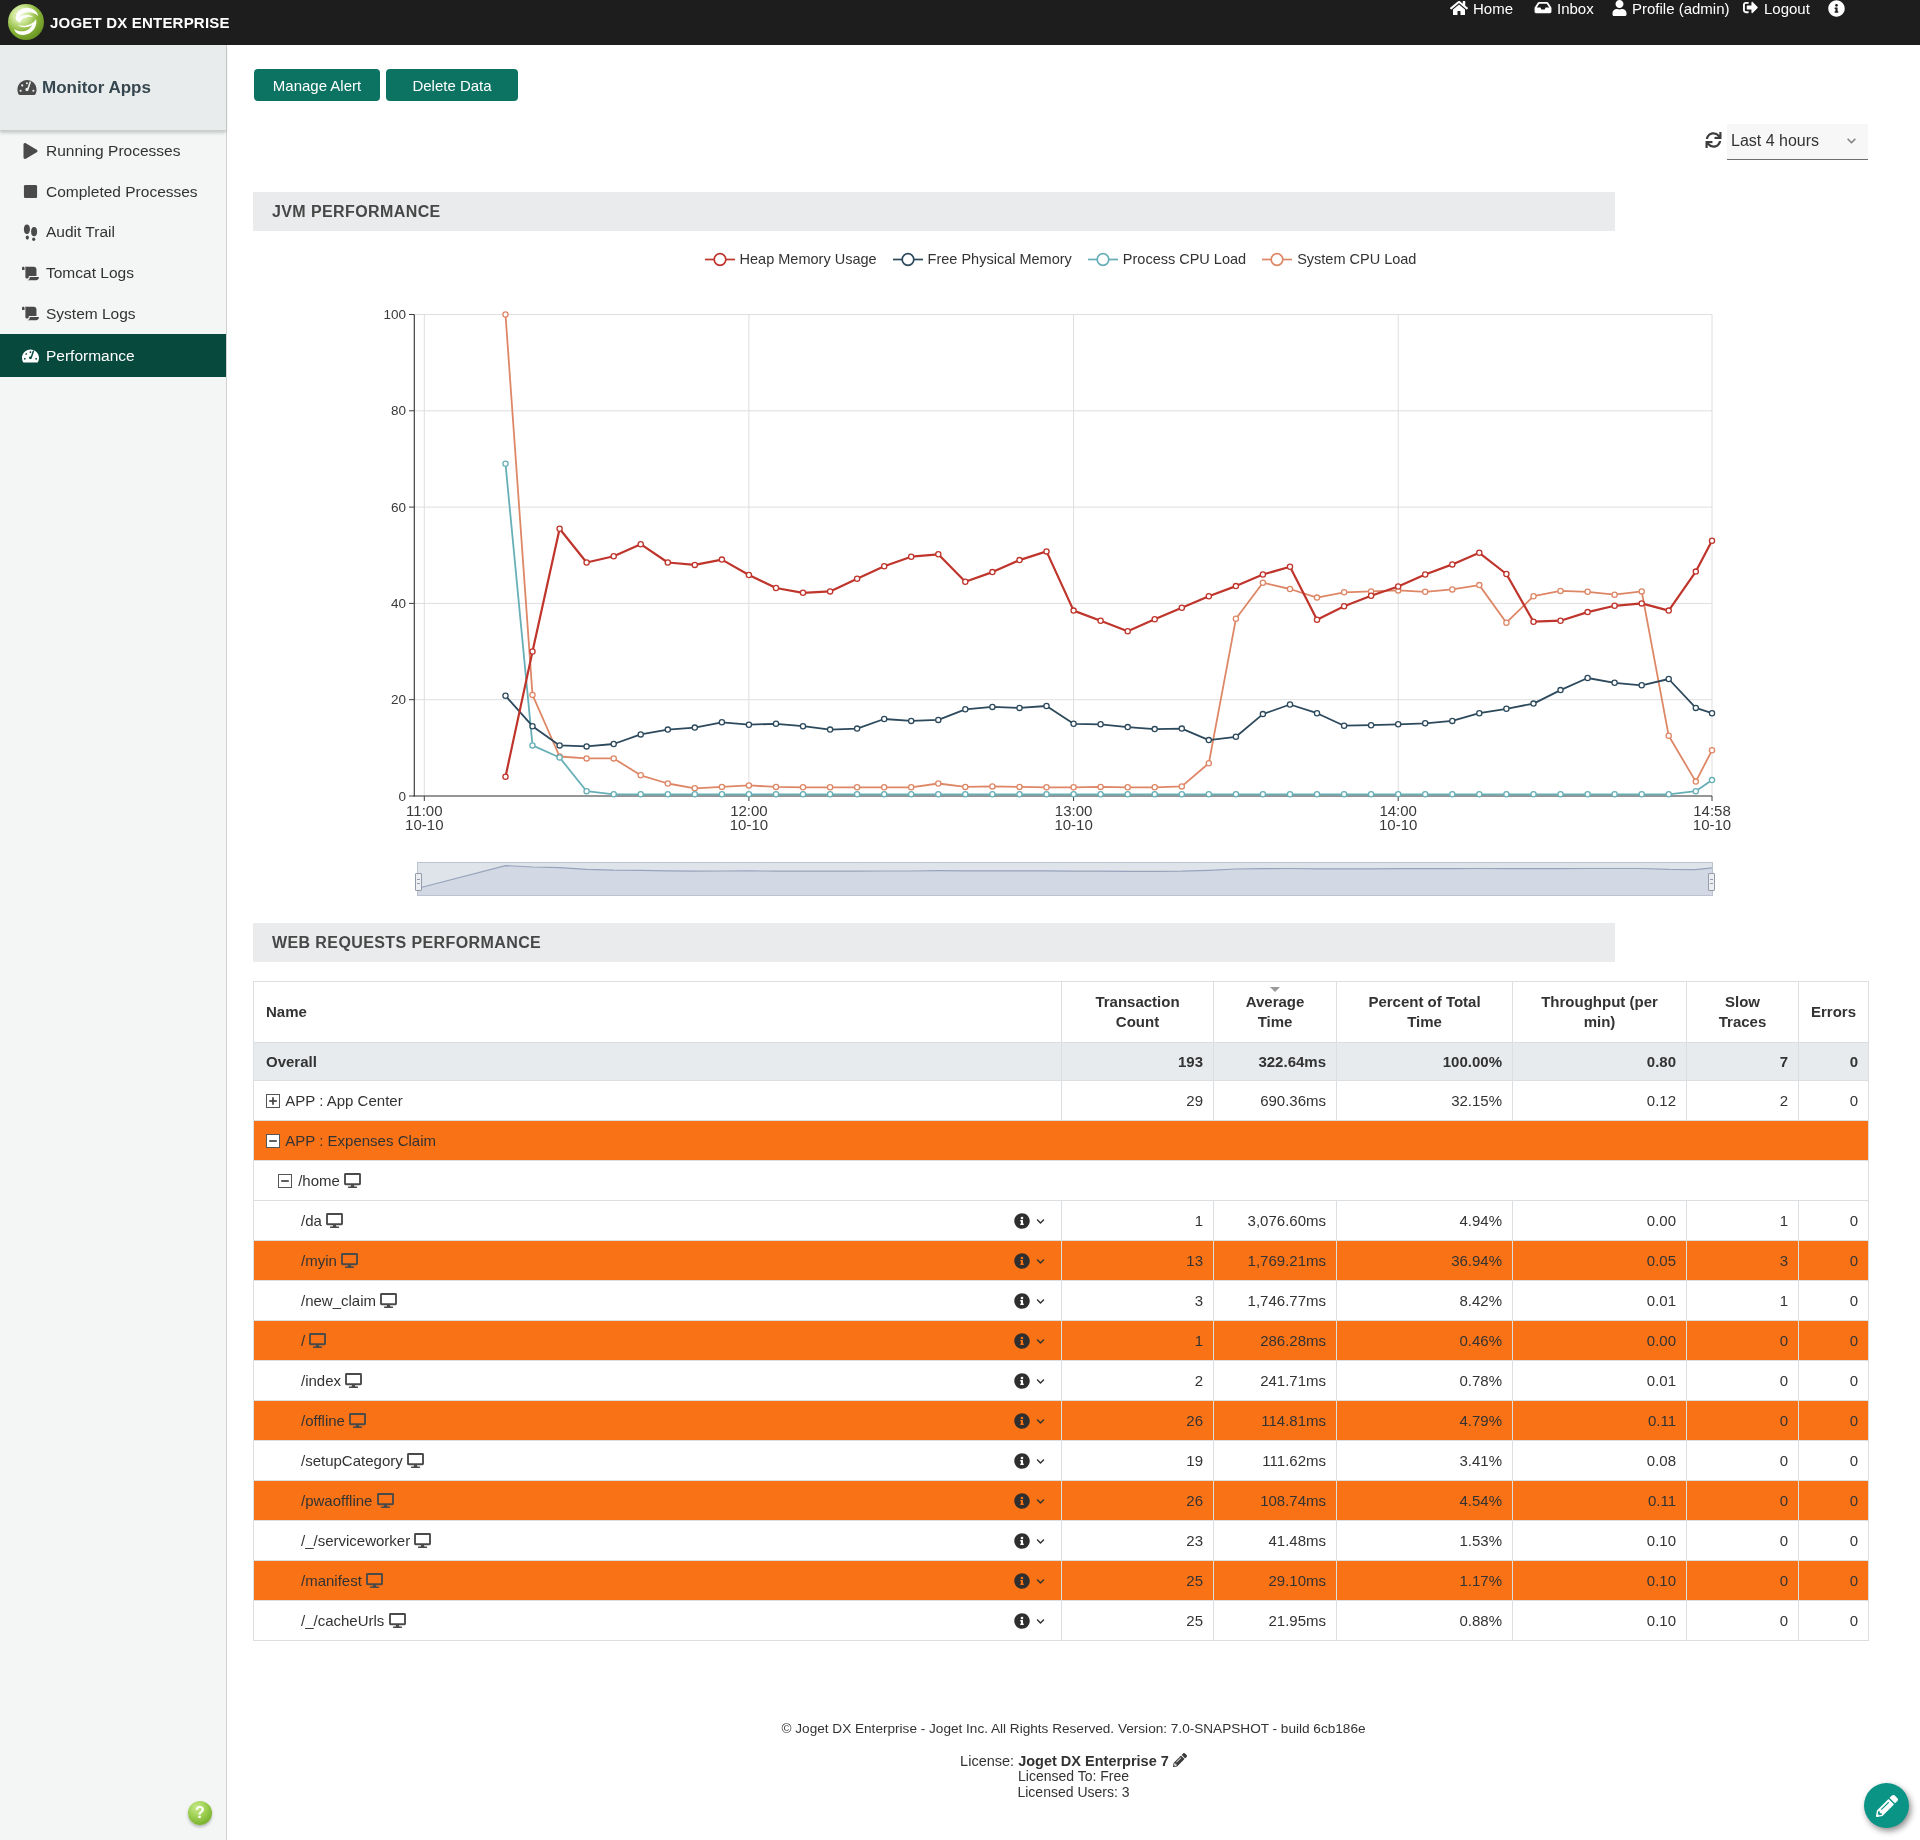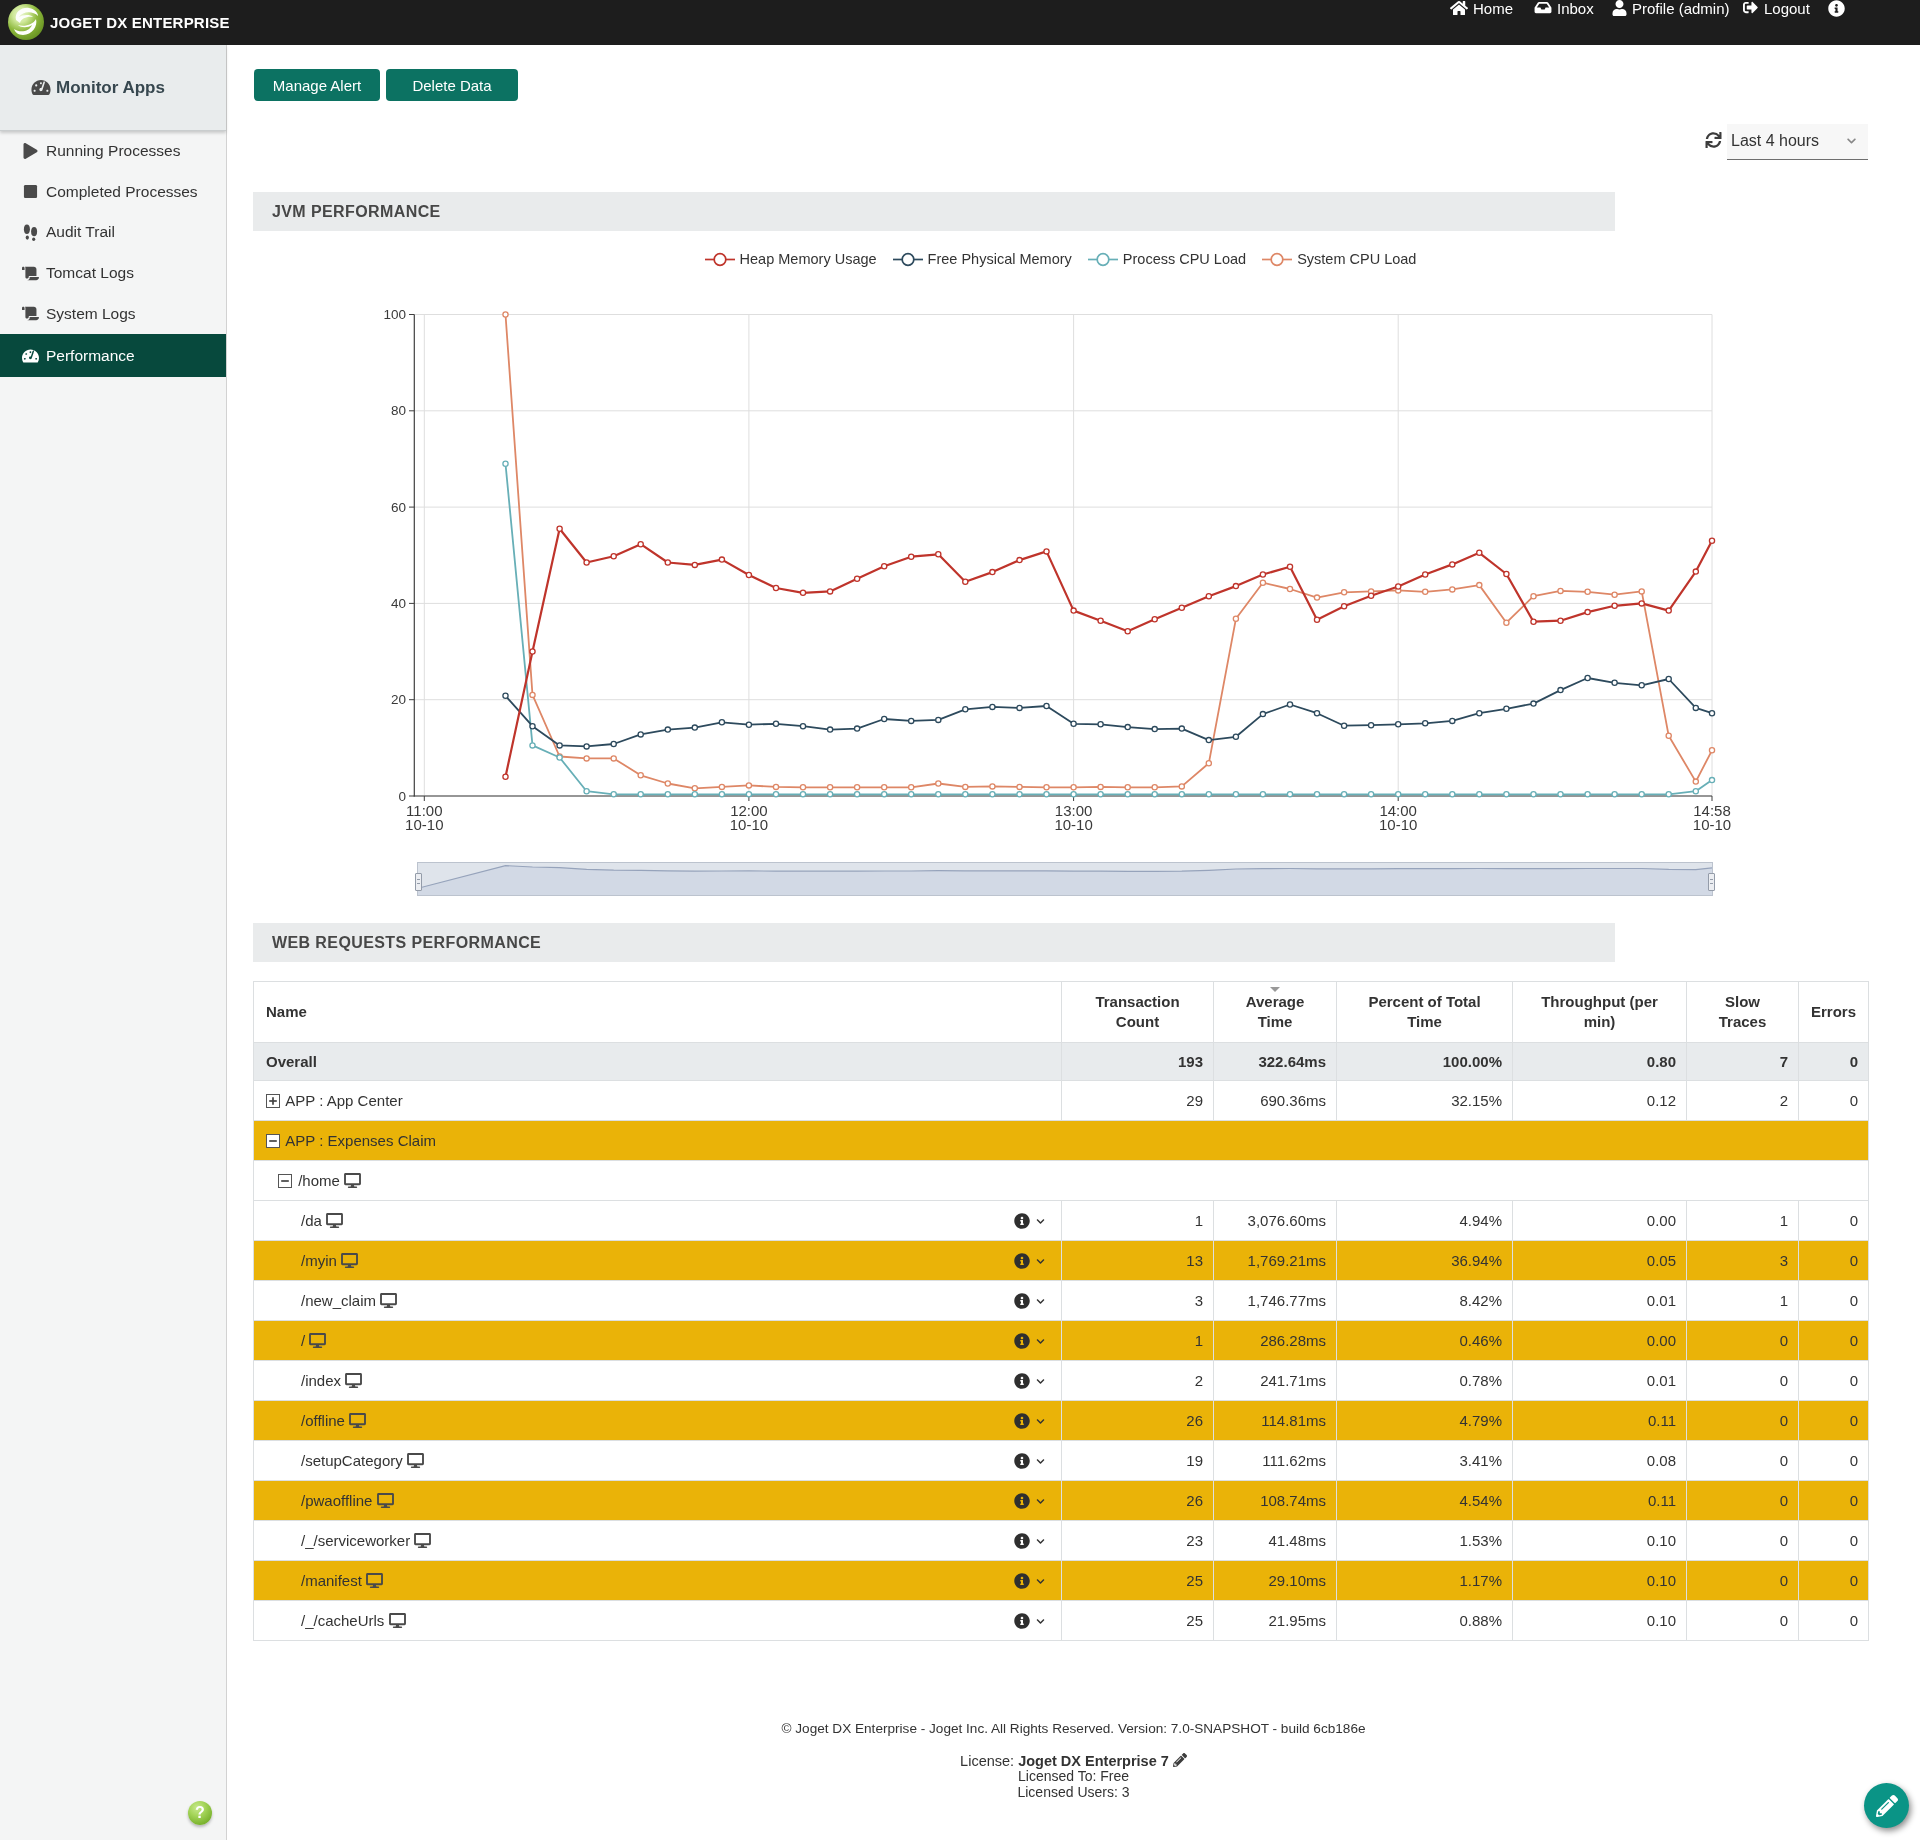--- a/index.html
+++ b/index.html
@@ -4,21 +4,21 @@
 html,body { width:1920px; height:1840px; font-family:"Liberation Sans",sans-serif; background:#fff; overflow:hidden; }
 
 .topbar { position:absolute; left:0; top:0; width:1920px; height:45px; background:#1d1d1d; }
 .logo { position:absolute; left:8px; top:4px; width:36px; height:36px; border-radius:50%;
   background:radial-gradient(circle at 35% 30%, #e9f5d0 0%, #cfe89a 22%, #8db83c 48%, #6f9a27 72%, #557c1b 100%); overflow:hidden;}
 .logo svg { position:absolute; left:0; top:0; }
 .brand { position:absolute; left:50px; top:0; height:45px; line-height:45px; color:#fff; font-size:15px; font-weight:bold; letter-spacing:.2px; }
 .tn { position:absolute; top:0; height:45px; display:flex; gap:5px; color:#fff; font-size:15px; }
 
 .sidebar { position:absolute; left:0; top:45px; width:227px; height:1795px; background:#f4f5f5; border-right:1px solid #d2d2d2; }
-.sidehead { position:absolute; left:0; top:0; width:226px; height:86px; background:#e9eced; border-bottom:1px solid #c9cdce; box-shadow:0 2px 3px rgba(0,0,0,.18); display:flex; align-items:center; padding-left:31px; gap:5px; font-size:17px; font-weight:bold; color:#37474f; }
+.sidehead { position:absolute; left:0; top:0; width:226px; height:86px; background:#e9eced; border-bottom:1px solid #c9cdce; box-shadow:0 2px 3px rgba(0,0,0,.18); display:flex; align-items:center; padding-left:17px; gap:5px; font-size:17px; font-weight:bold; color:#37474f; }
 .menu { position:absolute; left:0; top:86px; width:226px; }
 .mi { height:40.6px; display:flex; align-items:center; padding-left:22px; gap:7px; font-size:15.5px; color:#333; }
 .mi svg { width:17px; flex:none; }
 .mi.active { height:43.5px; background:#07493d; color:#fff; }
 .help { position:absolute; left:188px; top:1756px; width:24px; height:24px; border-radius:50%;
   background:radial-gradient(circle at 38% 28%, #c8e98e 0%, #a5d55a 35%, #7fb733 70%, #669c22 100%); box-shadow:0 2px 3px rgba(0,0,0,.25);
   color:#fff; font-size:16px; font-weight:bold; text-align:center; line-height:24px; }
 
 .btn { position:absolute; top:69px; height:32px; background:#0c7262; color:#fff; font-size:15px; border-radius:4px; display:flex; align-items:center; justify-content:center; font-family:"Liberation Sans",sans-serif; }
 
@@ -36,21 +36,21 @@
 .handle:before { content:""; position:absolute; left:1px; top:5px; width:3px; height:1px; background:#949ca9; box-shadow:0 4px 0 #949ca9; }
 
 .tablewrap { position:absolute; left:253px; top:981px; width:1615px; }
 table.perf { border-collapse:collapse; table-layout:fixed; width:1615px; font-size:15px; color:#333; }
 .perf th, .perf td { border:1px solid #dcdfe1; }
 .perf th { height:61px; font-size:15px; text-align:center; vertical-align:middle; padding:0 8px; position:relative; line-height:1.35; }
 .perf th.name { text-align:left; padding-left:12px; }
 .perf td { height:40px; text-align:right; padding:0 10px; }
 .perf td.name { text-align:left; padding-left:12px; }
 .perf tr.overall td { background:#e8ebed; height:38px; }
-.perf tr.g td { background:#eab308; }
+.perf tr.g td { background:#f97316; }
 .perf tr.w td { background:#fff; }
 .perf td.full { border-left:1px solid #dcdfe1; }
 .perf .b { font-weight:bold; }
 .perf td.name.ind1 { padding-left:24px; }
 .perf td.name.ind2 { padding-left:47px; }
 
 .tools { float:right; padding-right:4px; }
 .sortarr { position:absolute; top:5px; left:50%; margin-left:-5px; width:0; height:0; border-left:5px solid transparent; border-right:5px solid transparent; border-top:5px solid #999; }
 
 .footer { position:absolute; left:227px; top:1721px; width:1693px; text-align:center; color:#333; }

